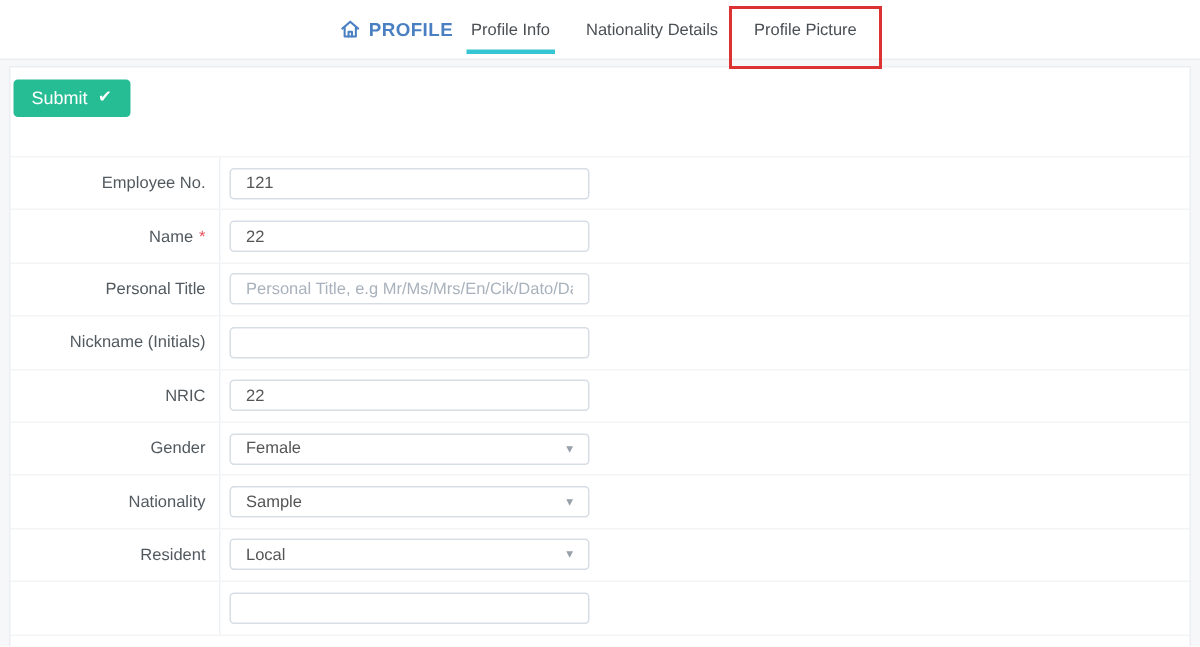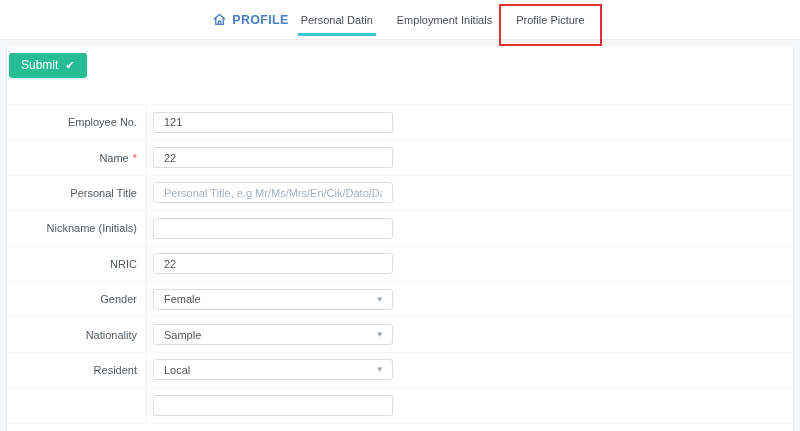--- a/index.html
+++ b/index.html
@@ -87,24 +87,24 @@
   <div class="title-wrap">
     <svg class="home-svg" width="13" height="13" viewBox="0 0 16 16" fill="none" stroke="#4a80c2" stroke-width="1.7" stroke-linejoin="round" stroke-linecap="round">
       <path d="M1.5 7.5 L8 1.8 L14.5 7.5"></path>
       <path d="M3.4 6.5 V14 H12.6 V6.5"></path>
       <path d="M6.6 14 V10 H9.4 V14"></path>
     </svg>
     <span class="title-text">PROFILE</span>
   </div>
   <nav class="tabs">
       <div class="tab active">
-        <span class="tab-label">Personal Datin</span>
+        <span class="tab-label">Profile Info</span>
       </div>
       <div class="tab">
-        <span class="tab-label">Employment Initials</span>
+        <span class="tab-label">Nationality Details</span>
       </div>
       <div class="tab">
         <span class="tab-label">Profile Picture</span>
         <div class="hl-box"></div>
       </div>
     </nav>
 </header>
 
 <main class="card">
   <button class="submit-btn">

